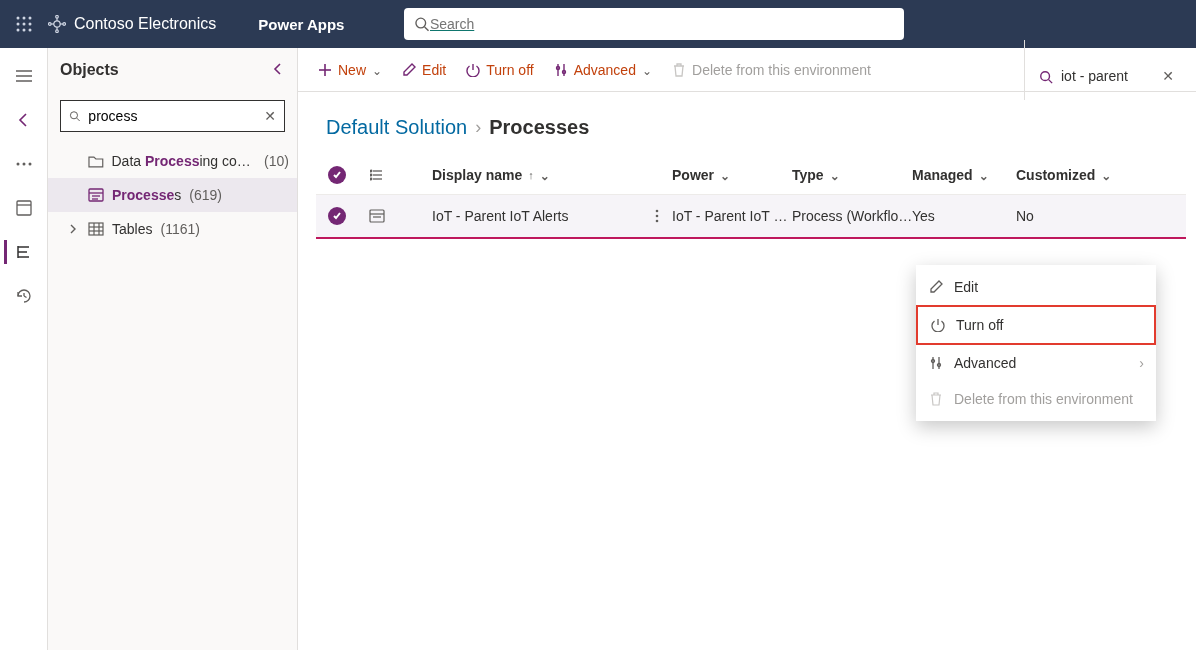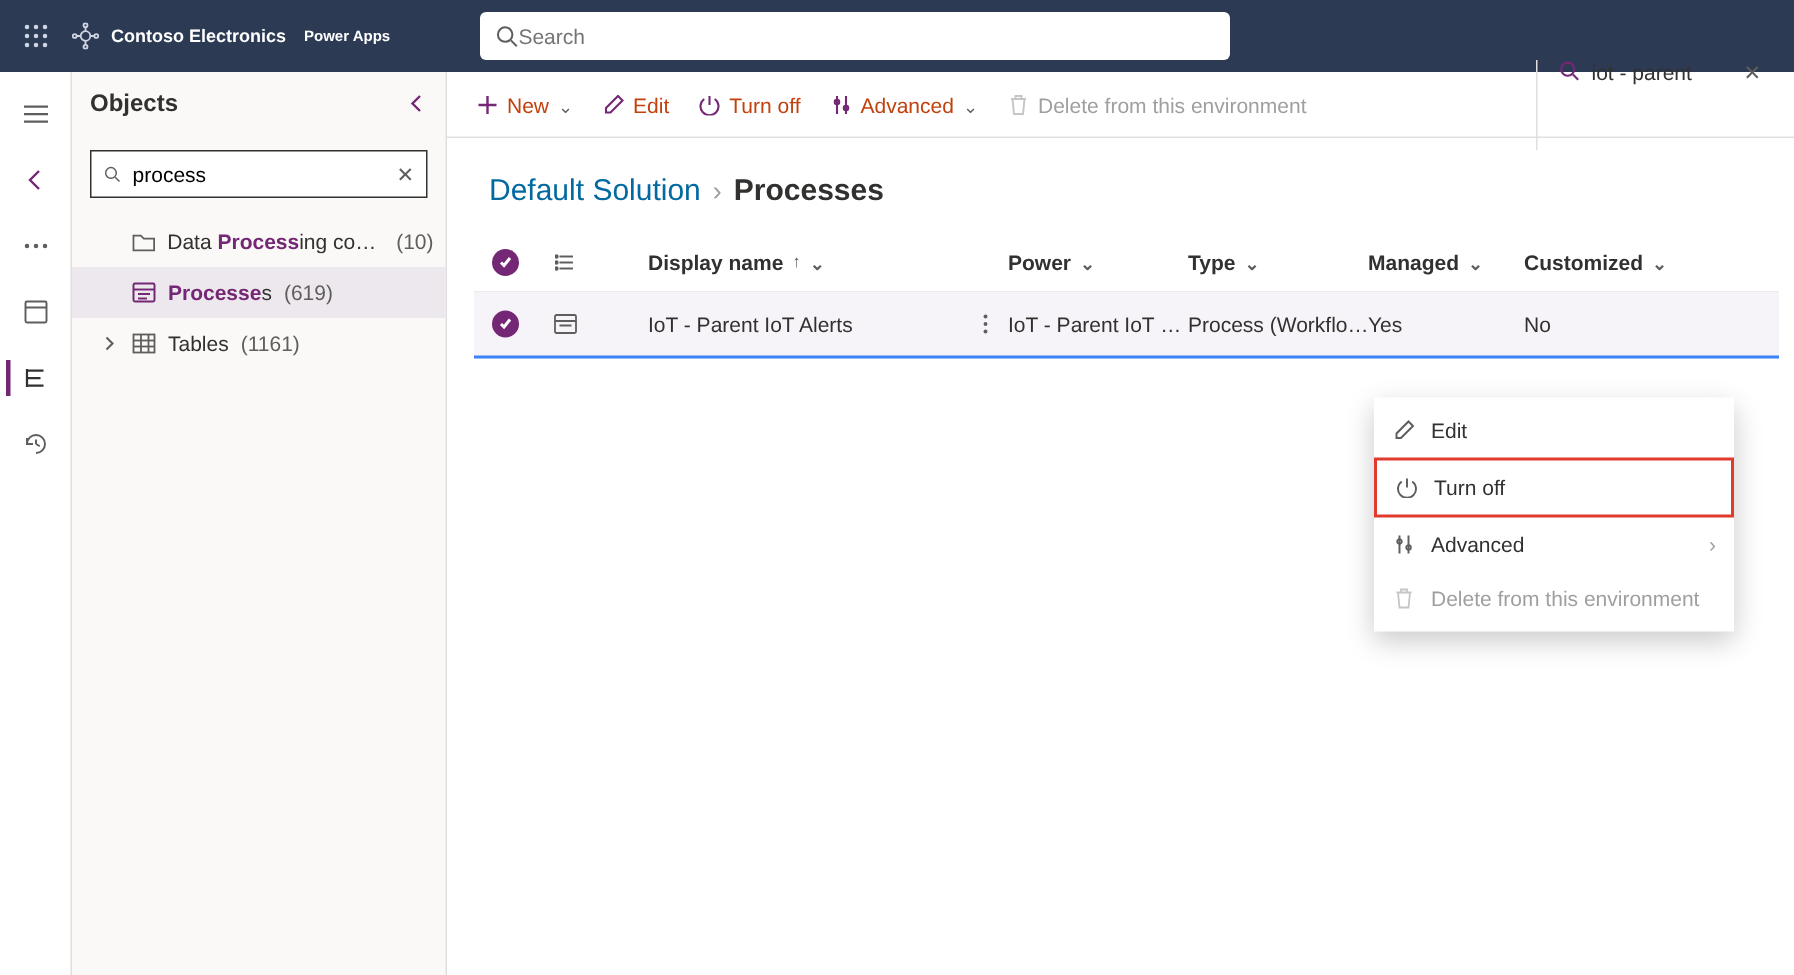--- a/index.html
+++ b/index.html
@@ -2,24 +2,24 @@
 <html><head>
 <meta charset="utf-8">
 <style>
   * { box-sizing: border-box; margin: 0; padding: 0; font-family: "Segoe UI", Tahoma, sans-serif; }
   body { width: 1196px; height: 650px; overflow: hidden; background: #fff; color: #323130; font-size: 14px; }
 
   
   .topbar { height: 48px; background: #2c3a54; color: #fff; display: flex; align-items: center; padding: 0 8px; }
   .waffle { width: 32px; height: 32px; display:flex; align-items:center; justify-content:center; cursor:pointer; }
   .brand { display:flex; align-items:center; gap:8px; margin-left:8px; cursor:pointer; }
-  .brand-text { font-size:12px; font-weight:700; }
-  .app-name { margin-left:12px; font-size:10px; font-weight:600; }
+  .brand-text { font-size:16px; font-weight:400; }
+  .app-name { margin-left:42px; font-size:15px; font-weight:600; }
   .searchbox { margin-left:60px; background:#fff; width:500px; height:32px; border-radius:4px; display:flex; align-items:center; padding:0 10px; color:#605e5c; box-shadow: 0 0 0 0; }
-  .searchbox input { border:none; outline:none; font-size:14px; width:100%; background:transparent; color:#0f766e; }
+  .searchbox input { border:none; outline:none; font-size:14px; width:100%; background:transparent; color:#0f766e;text-decoration:underline; }
   .top-spacer { flex:1; }
   .topicons { display:flex; align-items:center; gap:8px; padding-right:4px; }
   .topicons .ico { width:32px; height:32px; display:flex; align-items:center; justify-content:center; cursor:pointer; color:#cfd5e3; }
   .avatar { width:30px; height:30px; border:1px solid #b0becf; border-radius:50%; display:flex; align-items:center; justify-content:center; font-size:12px; margin-left:4px; cursor:pointer; }
 
   
   .app { display:flex; height: calc(650px - 48px); }
 
   
   .rail { width:48px; background:#fff; border-right:1px solid #e1dfdd; display:flex; flex-direction:column; align-items:center; padding-top:8px; gap:4px; }
@@ -42,21 +42,21 @@
   .treerow .count { color:#605e5c; }
   .hlmatch { color:#742774; font-weight:600; }
   .caret-space { width:14px; display:flex; align-items:center; justify-content:center; color:#605e5c; }
 
   
   .content { flex:1; display:flex; flex-direction:column; position:relative; }
   .cmdbar { height:44px; border-bottom:1px solid #e1dfdd; display:flex; align-items:center; padding:0 12px; gap:4px; }
   .cmd { display:flex; align-items:center; gap:6px; height:32px; padding:0 8px; cursor:pointer; color:#c2410c; border-radius:2px; }
   .cmd.disabled { color:#a19f9d; cursor:default; }
   .cmd-divider { flex:1; }
-  .filterbox { display:flex; align-items:flex-start; border-left:1px solid #e1dfdd; height:60px; padding:0 10px 16px 14px; gap:8px; min-width:160px; }
+  .filterbox { display:flex; align-items:flex-end; border-left:1px solid #e1dfdd; height:60px; padding:0 10px 16px 14px; gap:8px; min-width:160px; }
   .filterbox .ic { color:#742774; }
   .filterbox .fval { color:#323130; }
   .filterbox .closex { color:#605e5c; cursor:pointer; margin-left:auto; }
 
   .crumbs { padding:24px 28px 16px; display:flex; align-items:center; gap:8px; font-size:18px; }
   .crumbs .root { color:#0369a1; font-size:20px; }
   .crumbs .sep { color:#a19f9d; }
   .crumbs .cur { font-weight:600; font-size:20px; }
 
   .grid { padding: 0 10px 0 18px; }
@@ -64,21 +64,21 @@
   .col { display:flex; align-items:center; gap:6px; }
   .c-chk { width:42px; justify-content:center; }
   .c-ic  { width:38px; justify-content:center; }
   .c-disp{ width:246px;padding-left:36px; }
   .c-more{ width:30px; justify-content:center; }
   .c-name{ width:120px; }
   .c-type{ width:120px; }
   .c-man { width:104px; }
   .c-cust{ width:120px; }
   .sortup { font-size:11px; color:#605e5c; }
-  .grow { display:flex; align-items:center; height:44px; background:#f6f4f8; border-bottom:2px solid #3b82f6; }
+  .grow { display:flex; align-items:center; height:44px; background:#f6f4f8; border-bottom:2px solid #be185d; }
   .grow .c-disp, .grow .c-name, .grow .c-type, .grow .c-man, .grow .c-cust { color:#323130; }
   .ellips { white-space:nowrap; overflow:hidden; text-overflow:ellipsis; }
 
   .checkmark { width:18px; height:18px; border-radius:50%; background:#742774; display:flex; align-items:center; justify-content:center; }
   .checkmark svg { stroke:#fff; }
 
   
   .ctxmenu { position:absolute; top:217px; left:618px; width:240px; background:#fff; box-shadow:0 6px 18px rgba(0,0,0,.22); padding:4px 0; z-index:50; }
   .ctxitem { height:36px; display:flex; align-items:center; gap:10px; padding:0 12px; cursor:pointer; }
   .ctxitem .ic { width:16px; color:#605e5c; display:flex; justify-content:center; }

